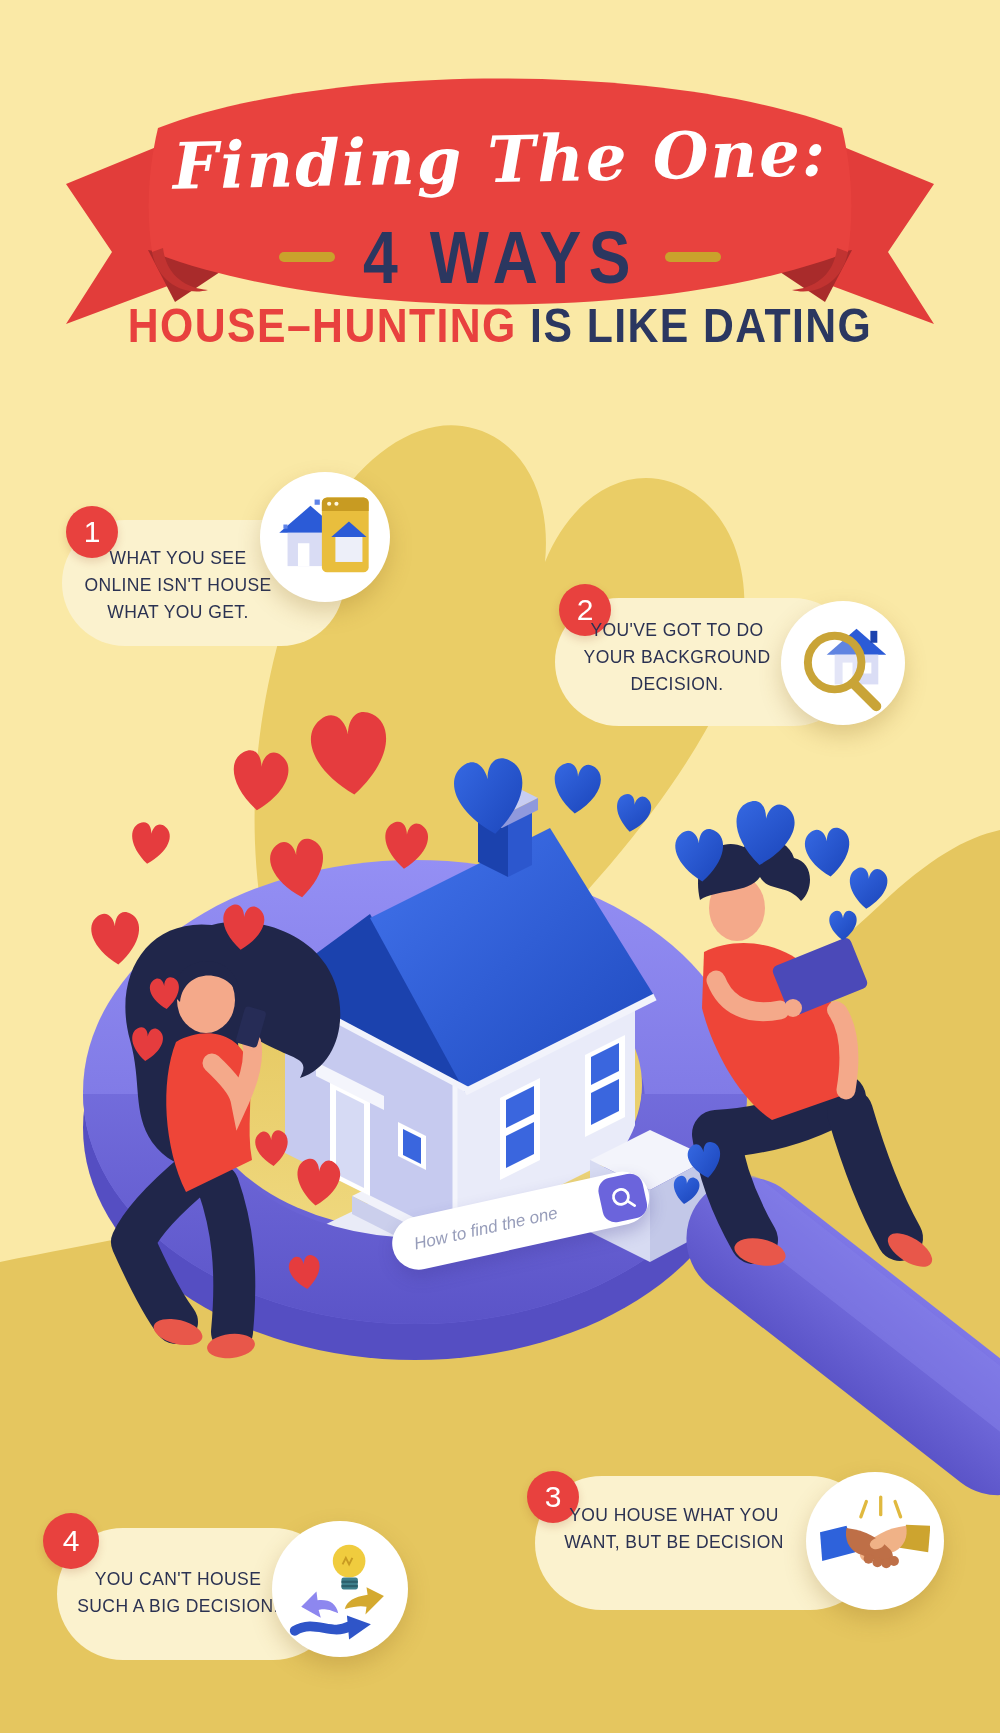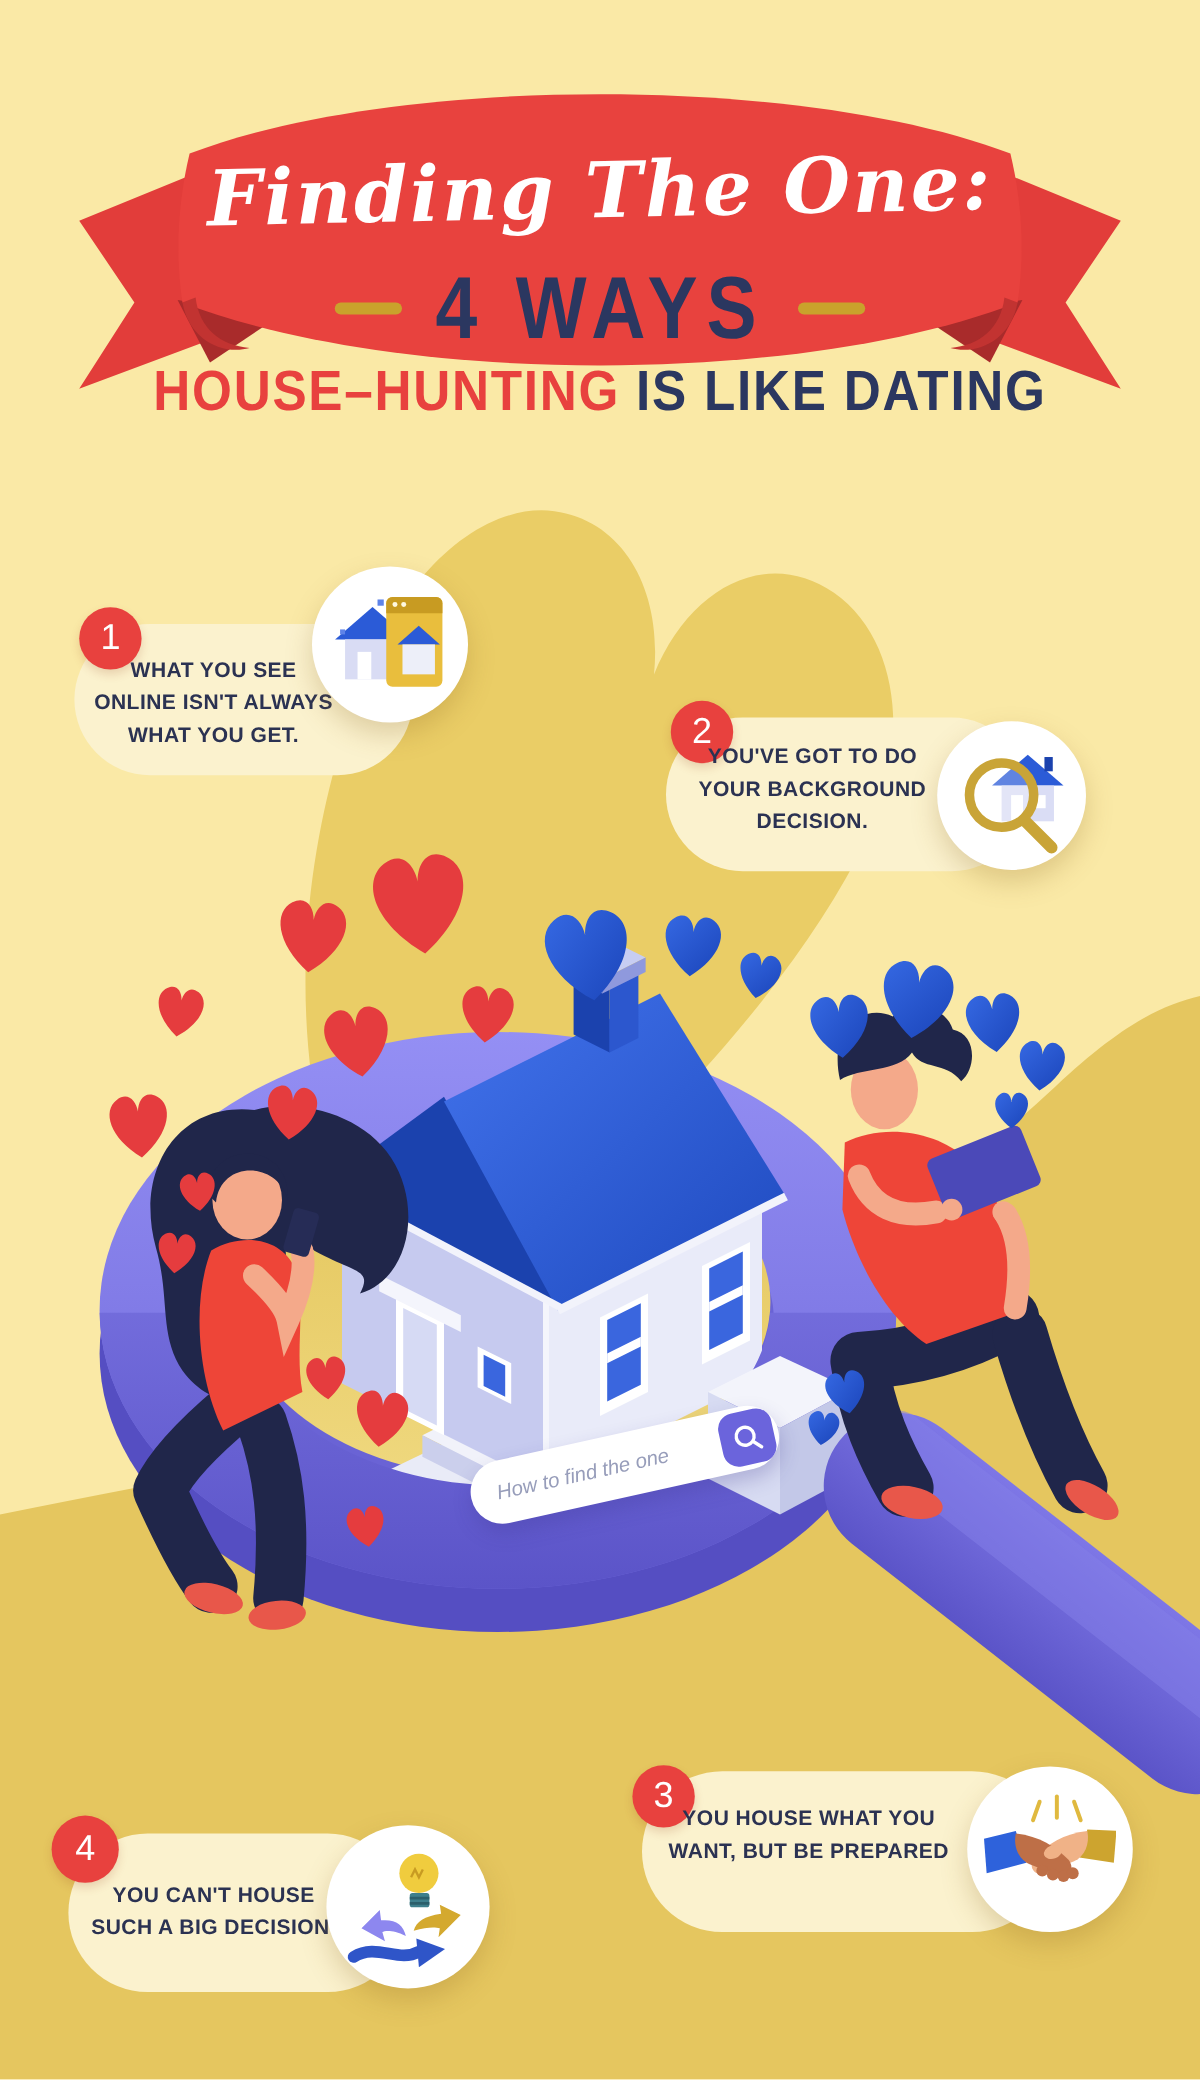--- a/index.html
+++ b/index.html
@@ -15,21 +15,21 @@
   .dash{width:56px;height:10px;border-radius:5px;background:#C9A22C;display:inline-block;}
   .ways-text{font-size:68px;font-weight:700;color:#2B3760;letter-spacing:8px;transform:scale(.92,1.08);}
   .subtitle{position:absolute;left:0;top:300px;width:1000px;text-align:center;z-index:4;font-size:45px;font-weight:700;letter-spacing:1.5px;transform:scale(.95,1.05);}
   .sub-red{color:#E8413E;}
   .sub-navy{color:#2B3760;margin-left:14px;}
 
   
   .bubble{position:absolute;background:#FBF2CE;border-radius:70px;z-index:2;}
   .badge{position:absolute;background:#E8413E;border-radius:50%;color:#fff;display:flex;align-items:center;justify-content:center;
     font-size:30px;font-weight:400;z-index:3;box-shadow:0 4px 8px rgba(150,60,30,.18);}
-  .ptext{position:absolute;color:#2B3252;font-weight:700;font-size:17.5px;line-height:27px;text-align:center;letter-spacing:.4px;z-index:3;}
+  .ptext{position:absolute;color:#2B3252;font-weight:400;font-size:17.5px;line-height:27px;text-align:center;letter-spacing:.4px;z-index:3;}
   .icirc{position:absolute;background:#fff;border-radius:50%;display:flex;align-items:center;justify-content:center;z-index:3;
     box-shadow:0 10px 22px rgba(140,100,30,.25);}
   .icirc svg{width:80%;height:80%;}
 
   
   .searchbar{position:absolute;left:392px;top:1216px;width:262px;height:53px;background:#FFFFFF;border-radius:27px;z-index:5;
     display:flex;align-items:center;transform:rotate(-12.5deg);transform-origin:30px 26px;
     box-shadow:0 8px 16px rgba(60,50,140,.25);}
   .squery{flex:1;padding-left:22px;font-size:17px;font-style:italic;color:#979DBA;white-space:nowrap;}
   .sbtn{width:45px;height:45px;margin-right:4px;border-radius:13px;background:#6B64DC;display:flex;align-items:center;justify-content:center;}
@@ -217,21 +217,21 @@
   <span class="dash"></span>
 </div>
 <div class="subtitle">
   <span class="sub-red">HOUSE–HUNTING</span><span class="sub-navy">IS LIKE DATING</span>
 </div>
 
 <div class="bubble" style="left:62px;top:520px;width:282px;height:126px;"></div>
 <div class="badge" style="left:66px;top:506px;width:52px;height:52px;">1</div>
 <div class="ptext" style="left:58px;top:545px;width:240px;">
   <div>WHAT YOU SEE</div>
-  <div>ONLINE ISN'T ALWAYS</div>
+  <div>ONLINE ISN'T HOUSE</div>
   <div>WHAT YOU GET.</div>
 </div>
 <div class="icirc" style="left:260px;top:472px;width:130px;height:130px;">
   <svg viewBox="0 0 100 100">
     <polygon points="6,46 36,20 66,46" fill="#2B5BD7"></polygon>
     <rect x="14" y="46" width="44" height="32" fill="#D9DCF4"></rect>
     <rect x="24" y="56" width="11" height="22" fill="#FFFFFF"></rect>
     <rect x="40" y="14" width="5" height="5" fill="#5E83E8"></rect>
     <rect x="48" y="22" width="4" height="4" fill="#5E83E8"></rect>
     <rect x="10" y="38" width="4" height="4" fill="#5E83E8"></rect>
@@ -260,21 +260,21 @@
     <rect x="68" y="50" width="11" height="11" fill="#FFFFFF"></rect>
     <circle cx="42" cy="50" r="27" fill="#FFFFFF" fill-opacity=".25" stroke="#C9A437" stroke-width="8"></circle>
     <line x1="61" y1="71" x2="84" y2="94" stroke="#C9A437" stroke-width="10" stroke-linecap="round"></line>
   </svg>
 </div>
 
 <div class="bubble" style="left:535px;top:1476px;width:342px;height:134px;"></div>
 <div class="badge" style="left:527px;top:1471px;width:52px;height:52px;">3</div>
 <div class="ptext" style="left:540px;top:1502px;width:268px;">
   <div>YOU HOUSE WHAT YOU</div>
-  <div>WANT, BUT BE PREPARED</div>
+  <div>WANT, BUT BE DECISION</div>
 </div>
 <div class="icirc" style="left:806px;top:1472px;width:138px;height:138px;">
   <svg viewBox="0 0 100 100">
     <line x1="42" y1="14" x2="37" y2="28" stroke="#E0B93F" stroke-width="3" stroke-linecap="round"></line>
     <line x1="55" y1="10" x2="55" y2="26" stroke="#E0B93F" stroke-width="3" stroke-linecap="round"></line>
     <line x1="68" y1="14" x2="73" y2="28" stroke="#E0B93F" stroke-width="3" stroke-linecap="round"></line>
     <polygon points="0,42 24,36 32,60 2,68" fill="#2E62DB"></polygon>
     <polygon points="100,36 78,35 72,56 98,60" fill="#CDA42F"></polygon>
     <path d="M78 36 C 60 38 48 46 38 56 C 33 63 38 70 45 68 L 68 59 C 76 55 80 46 78 36 Z" fill="#F0B287"></path>
     <path d="M24 38 C 42 40 54 48 64 58 C 69 65 64 72 57 70 L 34 61 C 26 57 22 48 24 38 Z" fill="#BE6F47"></path>

